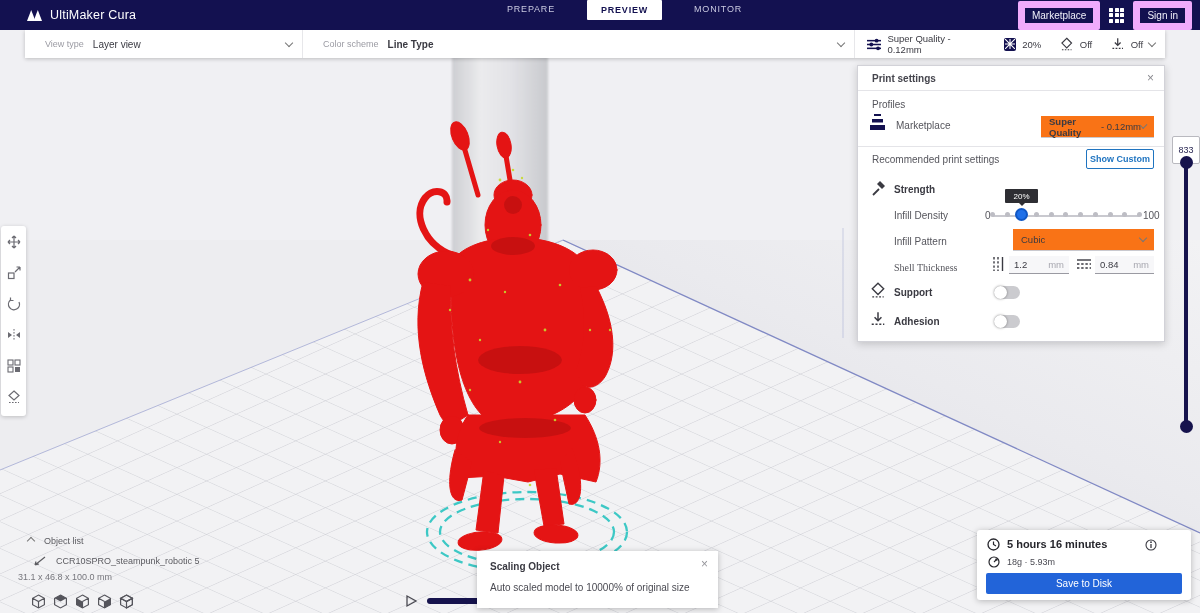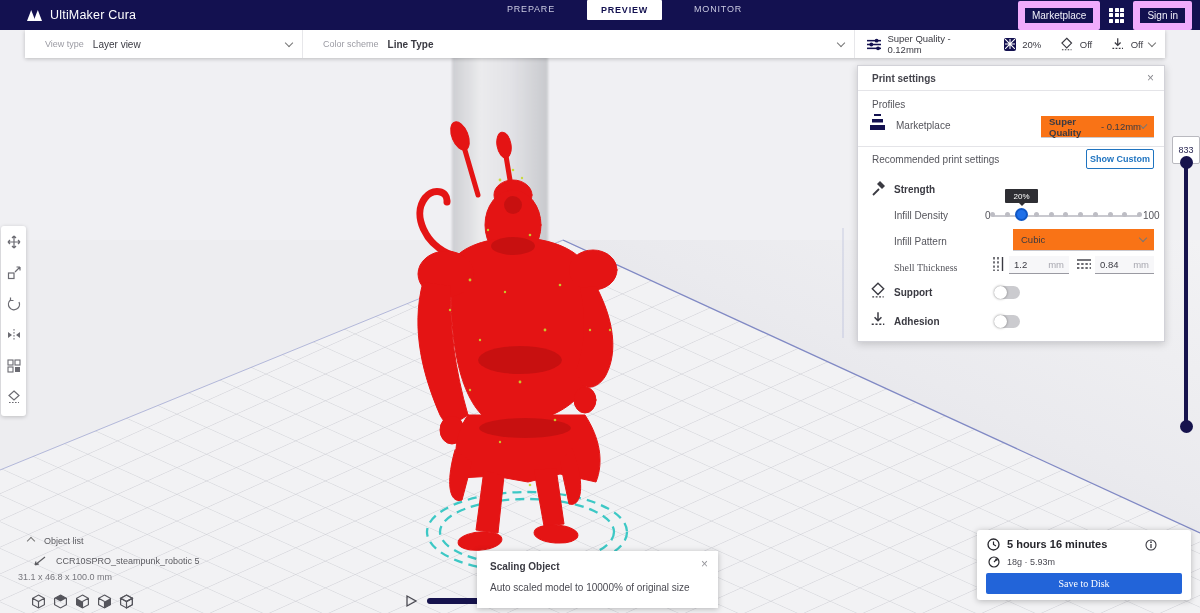--- a/index.html
+++ b/index.html
@@ -81,21 +81,21 @@
   .notif-title{position:absolute;left:13px;top:10px;font-size:10px;font-weight:bold;color:#3a3a42;}
   .notif-body{position:absolute;left:13px;top:31px;font-size:10px;color:#4a4a52;}
   .notif-x{position:absolute;right:10px;top:6px;color:#96969c;font-size:12px;cursor:pointer;}
 
   
   .output{left:977px;top:530px;width:214px;height:70px;background:#fff;border-radius:3px;
     box-shadow:0 1px 6px rgba(0,0,0,.25);z-index:22;}
   .out-time{position:absolute;left:30px;top:8px;font-size:11px;font-weight:bold;color:#26262c;}
   .out-mat{position:absolute;left:30px;top:27px;font-size:9px;color:#4a4a52;}
   .save-btn{position:absolute;left:9px;top:43px;width:196px;height:21px;background:#2264d9;color:#fff;
-    font-size:10px;border-radius:2px;display:flex;align-items:center;justify-content:center;cursor:pointer;font-family:Liberation Serif, serif;}
+    font-size:10px;border-radius:2px;display:flex;align-items:center;justify-content:center;cursor:pointer;}
 </style>
 </head>
 <body>
 
 <div id="app">
 
   <svg class="abs" style="left:0;top:30px;z-index:1" width="1200" height="583" viewBox="0 0 1200 583">
     <defs>
       <pattern id="gp" width="42" height="42" patternUnits="userSpaceOnUse" patternTransform="translate(563,210) scale(1,0.45) rotate(45)">
         <path d="M0 0H42 M0 0V42" stroke="#c8c9cf" stroke-width="1.4" fill="none"></path>

